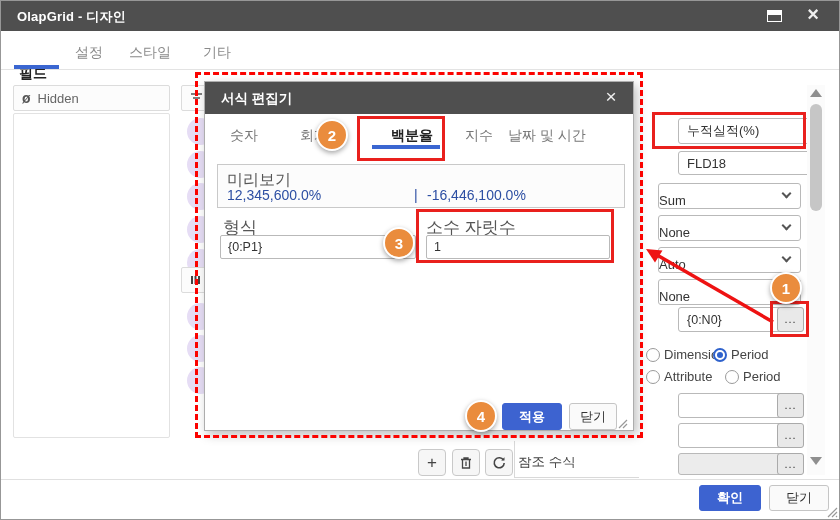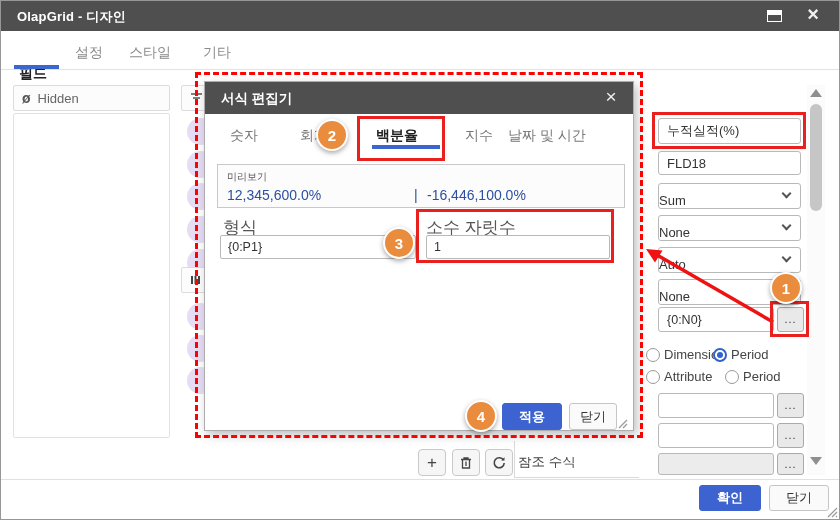--- a/index.html
+++ b/index.html
@@ -22,21 +22,21 @@
   .mtab-underline { left:13px; top:64px; width:45px; height:4px; background:#3a66d1; }
 
   
   .panel-head { height:26px; background:#fcfcfc; border:1px solid #dcdcdc; border-radius:2px;
                 display:flex; align-items:center; padding-left:8px; gap:7px; color:#666; font-size:13px; }
   .panel-body { background:#fff; border:1px solid #e2e2e2; border-radius:2px; }
   .chip-circle { width:27px; height:27px; border-radius:50%; background:#e6ddf5; }
 
   
   .tinput { border:1px solid #b9b9b9; border-radius:3px; background:#fff; font-size:13px; color:#333;
-            display:flex; align-items:center; padding-left:8px; }
+            display:flex; align-items:center; padding-left:8px;margin-left:20px; }
   .tsel { border:1px solid #b9b9b9; border-radius:3px; background:#fff; font-size:13px; color:#333;
           display:flex; align-items:flex-end; padding-left:0; }
   .chev { position:absolute; right:10px; top:50%; width:7px; height:7px; margin-top:-6px;
           border-right:2px solid #555; border-bottom:2px solid #555; transform:rotate(45deg); }
   .dots-btn { border:1px solid #aaa; border-radius:3px; background:#e9e9e9; font-size:11px; color:#333;
               display:flex; align-items:center; justify-content:center; line-height:1; letter-spacing:1px; }
   .radio { width:14px; height:14px; border:1px solid #9a9a9a; border-radius:50%; background:#fff; }
   .radio.checked { border:2px solid #2f62cc; }
   .radio.checked::after { content:""; display:block; width:6px; height:6px; margin:2px; border-radius:50%; background:#2f62cc; }
   .rlabel { font-size:13px; color:#444; }
@@ -54,21 +54,21 @@
   
   .modal { left:203px; top:80px; width:430px; height:350px; background:#fff; border:1px solid #adadad;
            box-shadow:3px 4px 10px rgba(0,0,0,.25); z-index:5; }
   .modal-head { left:0; top:0; width:428px; height:32px; background:#4f4f4f; }
   .modal-title { left:16px; top:8px; color:#fff; font-size:13.5px; font-weight:bold; }
   .modal-x { right:10px; top:4px; color:#efefef; font-size:19px; width:24px; text-align:center; }
   .dtab { top:45px; font-size:14px; color:#777; }
   .dtab.active { color:#222; font-weight:bold; }
   .dtab-underline { left:167px; top:63px; width:68px; height:4px; background:#3a66d1; }
   .preview-box { left:12px; top:82px; width:408px; height:44px; background:#fcfcfc; border:1px solid #c9c9c9; }
-  .pv-label { left:9px; top:5px; font-size:10px; color:#555; }
+  .pv-label { left:9px; top:5px; font-size:16px; color:#555; }
   .pv-val { top:22px; font-size:14px; color:#2d4fa3; }
   .flabel { font-size:17px; color:#555; }
   .finput { border:1px solid #b9b9b9; border-radius:2px; background:#fff; font-size:12.5px; color:#333;
             display:flex; align-items:center; padding-left:7px; }
   .btn-blue { background:#3d63d0; border:1px solid #3d63d0; border-radius:3px; color:#fff;
               font-size:13px; font-weight:bold; display:flex; align-items:center; justify-content:center; }
   .btn-light { background:#fafafa; border:1px solid #c5c5c5; border-radius:3px; color:#333;
                font-size:13px; display:flex; align-items:center; justify-content:center; }
 
   
@@ -200,21 +200,21 @@
     <path d="M10 1L1 10M10 5L5 10M10 9l-1 1" stroke="#999" stroke-width="1.2"></path>
   </svg>
 
   <div class="abs modal">
     <div class="abs modal-head"></div>
     <div class="abs modal-title">서식 편집기</div>
     <div class="abs modal-x">×</div>
 
     <div class="abs dtab" style="left:25px;">숫자</div>
     <div class="abs dtab" style="left:95px;">회계</div>
-    <div class="abs dtab active" style="left:171px;">백분율</div>
+    <div class="abs dtab active" style="left:186px;">백분율</div>
     <div class="abs dtab" style="left:260px;">지수</div>
     <div class="abs dtab" style="left:303px;">날짜 및 시간</div>
     <div class="abs dtab-underline"></div>
 
     <div class="abs preview-box">
       <div class="abs pv-label">미리보기</div>
       <div class="abs pv-val" style="left:9px;">12,345,600.0%</div>
       <div class="abs pv-val" style="left:196px;">|</div>
       <div class="abs pv-val" style="left:209px;">-16,446,100.0%</div>
     </div>

